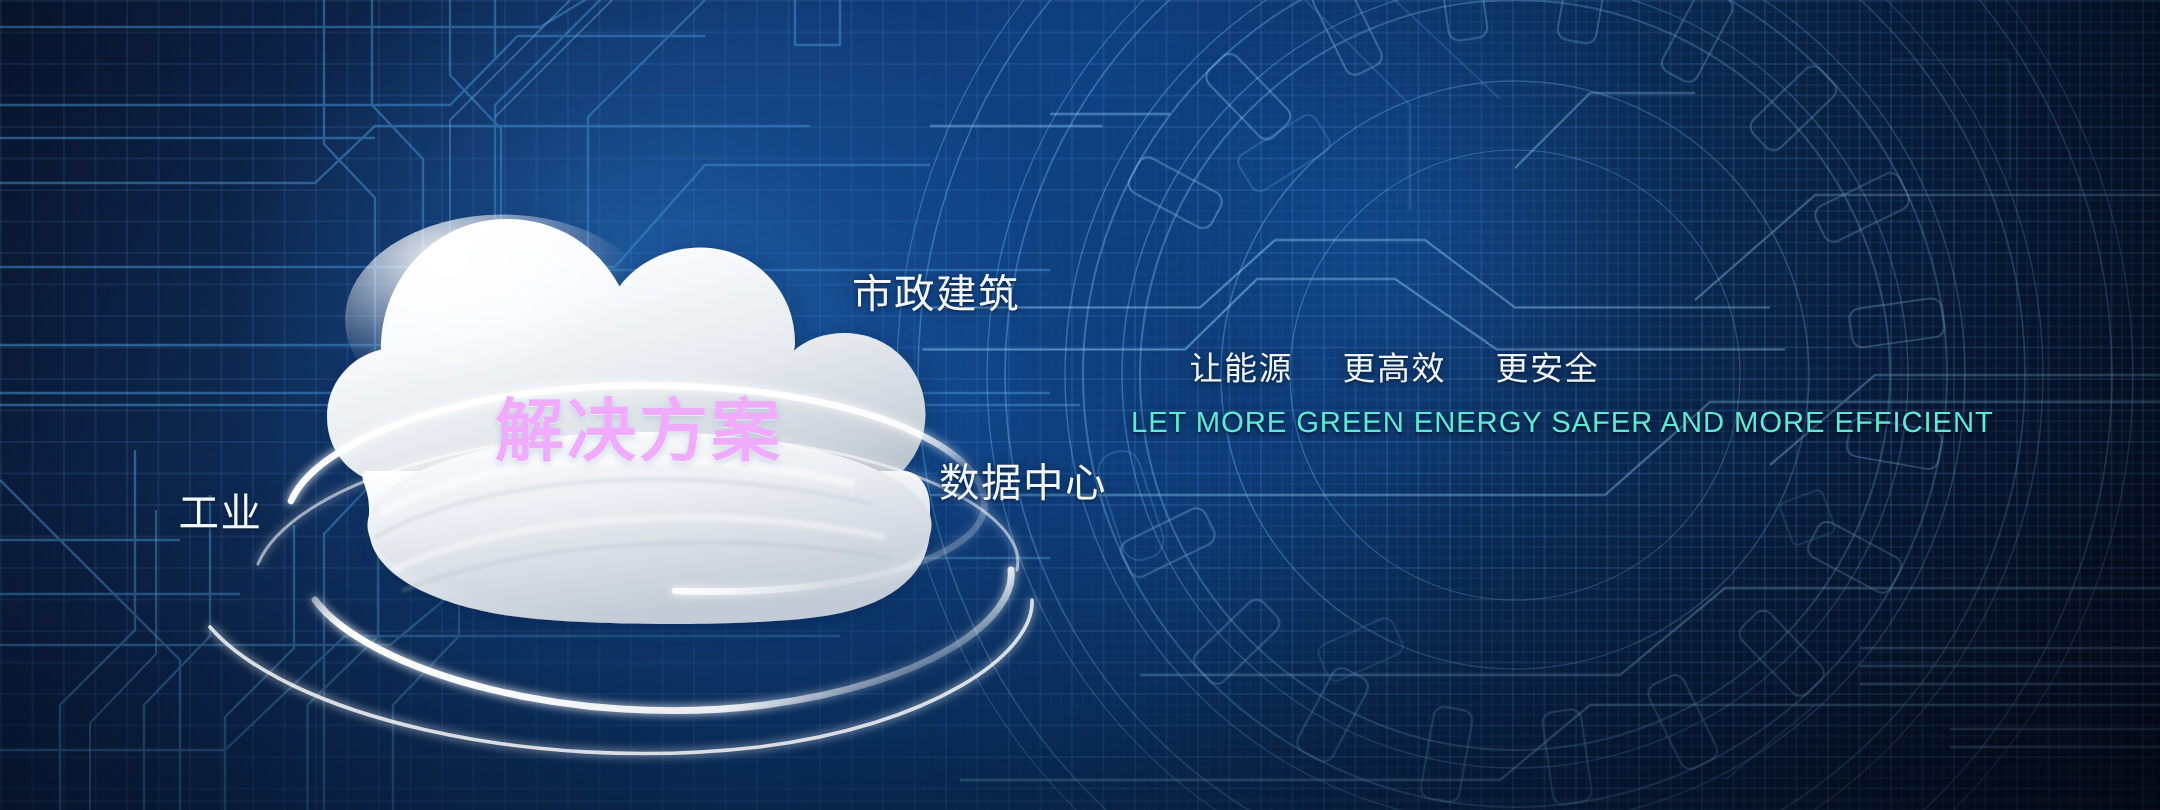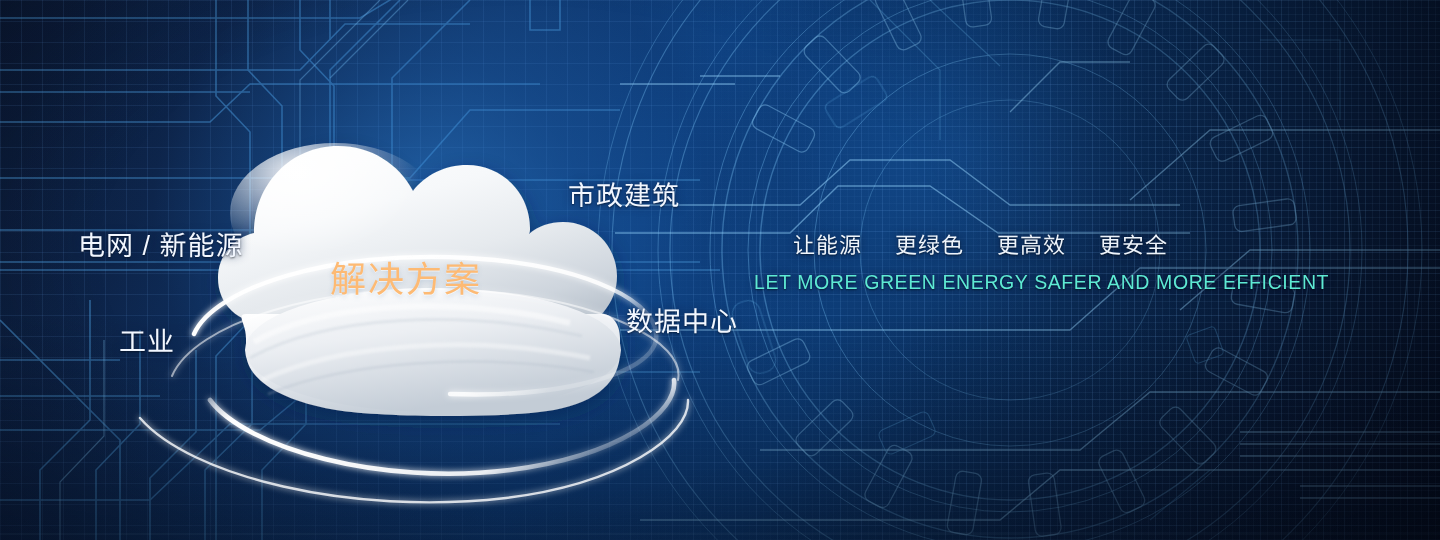--- a/index.html
+++ b/index.html
@@ -92,22 +92,22 @@
     text-shadow:0 0 8px rgba(10,35,80,.85),0 1px 2px rgba(0,0,0,.55);
     font-weight:400;
   }
   #label-grid      {left:78px;  top:224px;}
   #label-industry  {left:119px; top:320px;}
   #label-municipal {left:568px; top:174px;}
   #label-datacenter{left:626px; top:300px;}
 
   #solution-title{
     position:absolute;left:330px;top:250px;
-    font-size:36px;font-weight:normal;letter-spacing:2px;
-    color:#fdba74;
+    font-size:46px;font-weight:bold;letter-spacing:2px;
+    color:#f0abfc;
     white-space:nowrap;
     text-shadow:0 1px 0 rgba(255,255,255,.55),0 2px 5px rgba(150,175,205,.45);
   }
 
   #tagline-cn{
     position:absolute;left:793px;top:227px;
     font-size:22px;letter-spacing:1px;color:#eef4fb;white-space:nowrap;
     text-shadow:0 0 10px rgba(8,28,65,.9),0 1px 2px rgba(0,0,0,.6);
     display:flex;gap:33px;
   }
@@ -319,29 +319,27 @@
         <path d="M60 282
                  C 96 330 230 368 360 352
                  C 470 338 528 294 524 262" fill="none" stroke="url(#ringGrad)" stroke-width="4.6" stroke-linecap="round"></path>
         <path d="M-10 300
                  C 40 358 200 398 356 380
                  C 470 366 540 318 538 282" fill="none" stroke="#ffffff" stroke-width="2.4" opacity="0.8" stroke-linecap="round"></path>
       </g>
     </svg>
   </div>
 
-  <div class="cn-label" id="label-grid">电网 / 新能源</div>
   <div class="cn-label" id="label-industry">工业</div>
   <div class="cn-label" id="label-datacenter">数据中心</div>
   <div class="cn-label" id="label-municipal">市政建筑</div>
 
   <div id="solution-title">解决方案</div>
 
   <div id="tagline-cn">
     <span>让能源</span>
-    <span>更绿色</span>
     <span>更高效</span>
     <span>更安全</span>
   </div>
 
   <div id="tagline-en">LET MORE GREEN ENERGY SAFER AND MORE EFFICIENT</div>
 
 </div>
 
 </body></html>

